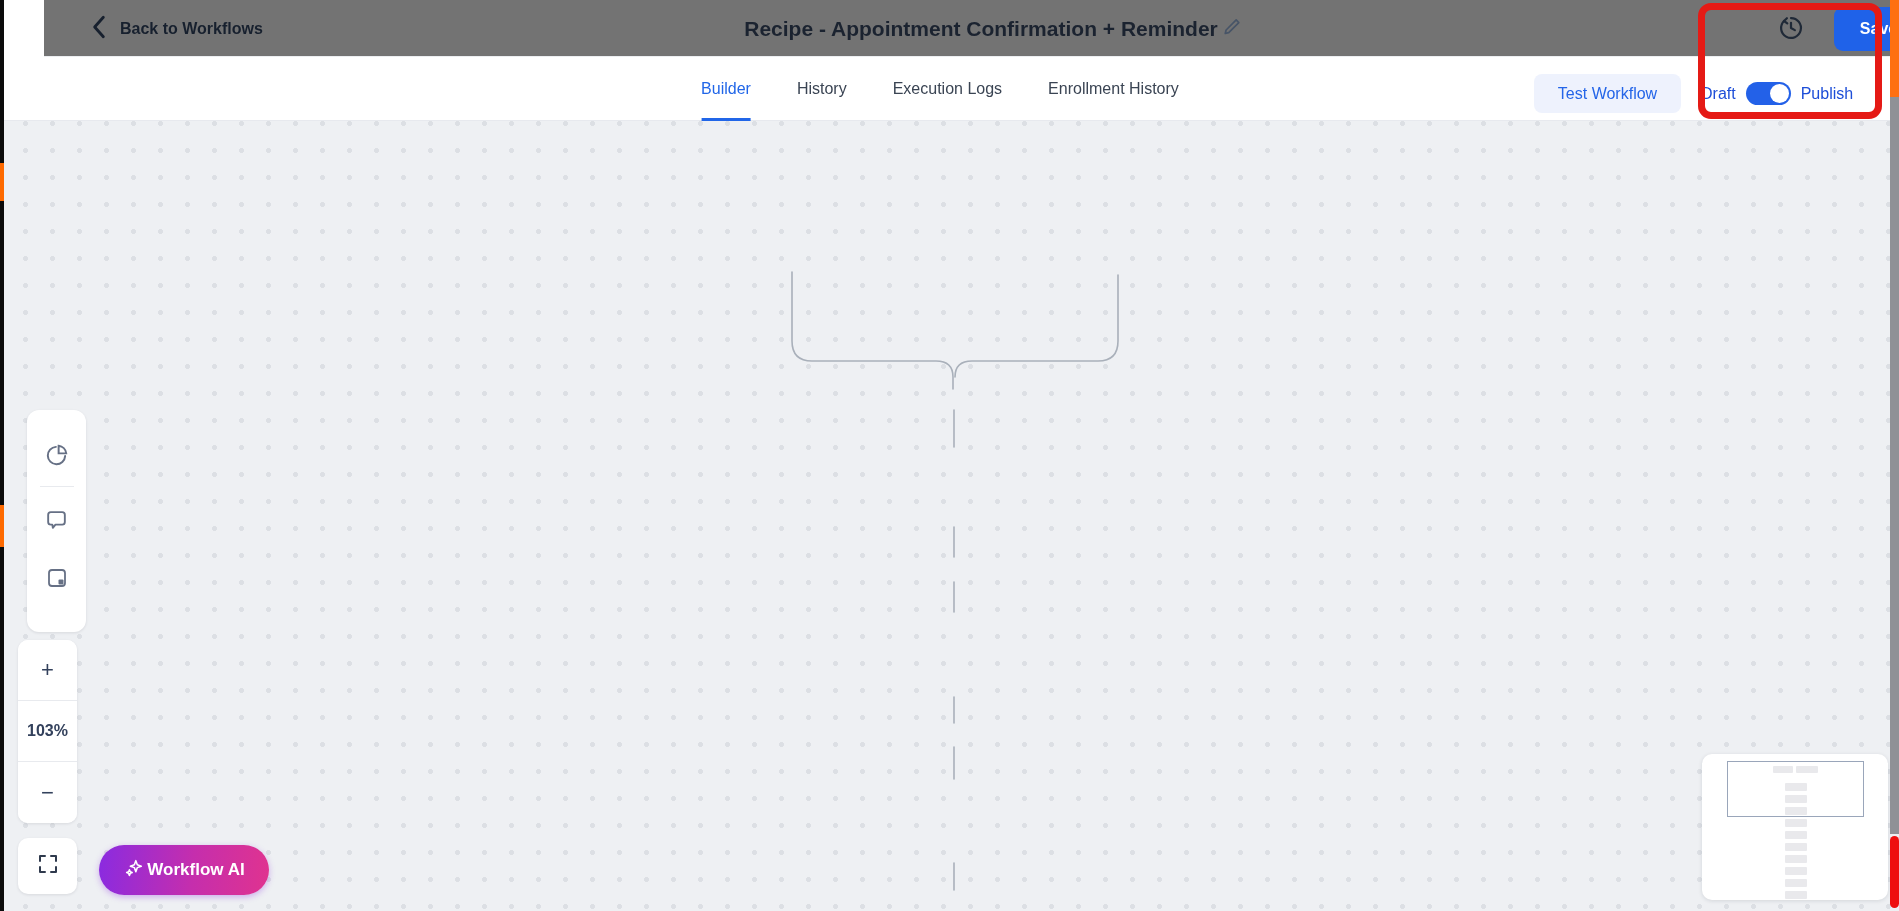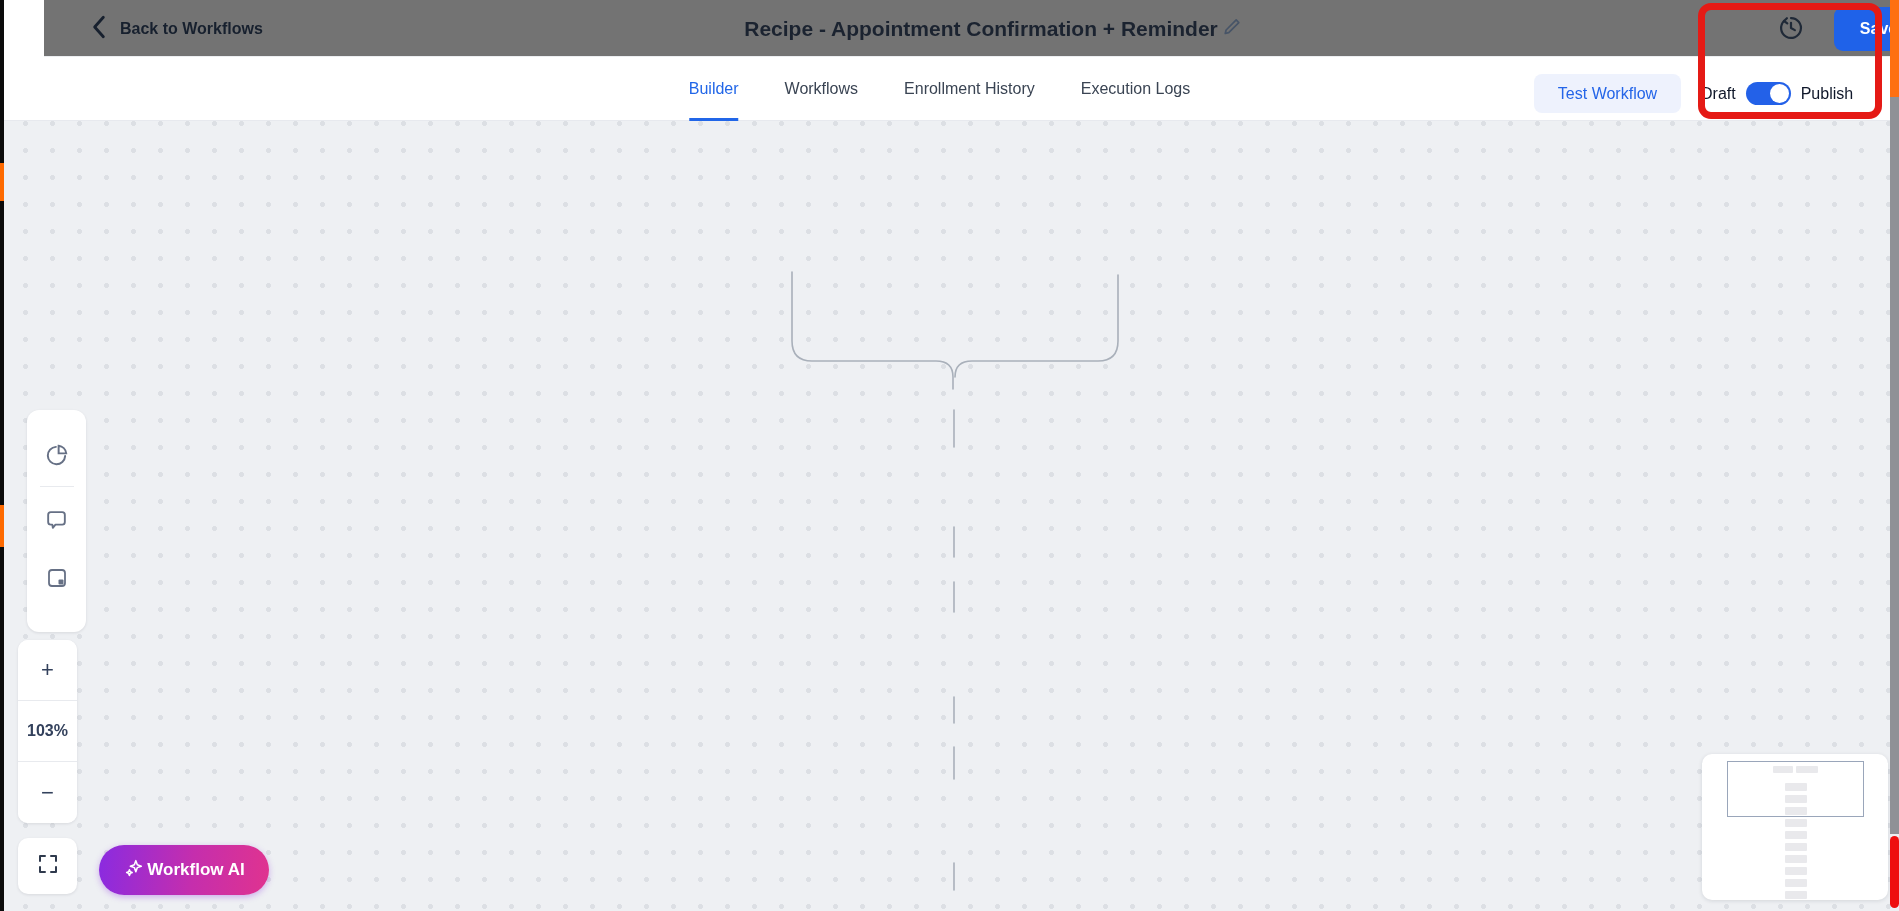--- a/index.html
+++ b/index.html
@@ -30,21 +30,21 @@
   .tabs { position:absolute; left:50%; top:0; transform:translateX(-52%); height:64px;
     display:flex; gap:46px; }
   .tab { position:relative; height:64px; display:flex; align-items:center; font-size:16px;
     color:#3a4453; cursor:pointer; white-space:nowrap; }
   .tab.active { color:#2166e8; font-weight:500; }
   .tab.active .underline { position:absolute; left:0; bottom:0; height:3px; width:100%; background:#2166e8; }
   .test-btn { position:absolute; left:1534px; top:17px; width:147px; height:39px; background:#eef2fd;
     border:none; border-radius:8px; color:#2465e8; font-size:16px; font-weight:500; cursor:pointer;
     font-family:"Liberation Sans", sans-serif; }
   .pub-group { position:absolute; left:1701px; top:17px; height:39px; display:flex; align-items:center; gap:10px; }
-  .pub-label { font-size:16px; color:#0f172a; }
+  .pub-label { font-size:16px; color:#1d4ed8; }
   .toggle { position:relative; width:45px; height:23px; border-radius:12px; background:#2361e8; cursor:pointer; }
   .toggle .knob { position:absolute; right:2px; top:2px; width:19px; height:19px; border-radius:50%; background:#fff; }
 
   
   .canvas { position:absolute; left:0; top:121px; width:1899px; height:790px; background:#eef0f3;
     background-image:radial-gradient(circle, #dcdfe4 2.2px, transparent 2.8px);
     background-size:27px 27px; background-position:12px 16px; z-index:1; }
   .edges { position:absolute; left:0; top:-121px; width:1899px; height:911px; pointer-events:none; }
 
   .node-card { position:absolute; display:flex; align-items:center; background:#fff; border-radius:11px;
@@ -295,27 +295,27 @@
     <span class="red-dot"></span>
   </div>
 
   <div class="subheader">
     <div class="tabs">
       <div class="tab active">
         <span>Builder</span>
           <span class="underline"></span>
       </div>
       <div class="tab">
-        <span>Workflows</span>
+        <span>History</span>
+      </div>
+      <div class="tab">
+        <span>Execution Logs</span>
       </div>
       <div class="tab">
         <span>Enrollment History</span>
-      </div>
-      <div class="tab">
-        <span>Execution Logs</span>
       </div>
     </div>
     <button class="test-btn">Test Workflow</button>
     <div class="pub-group">
       <span class="pub-label">Draft</span>
       <span class="toggle">
           <span class="knob"></span>
         </span>
       <span class="pub-label">Publish</span>
     </div>

